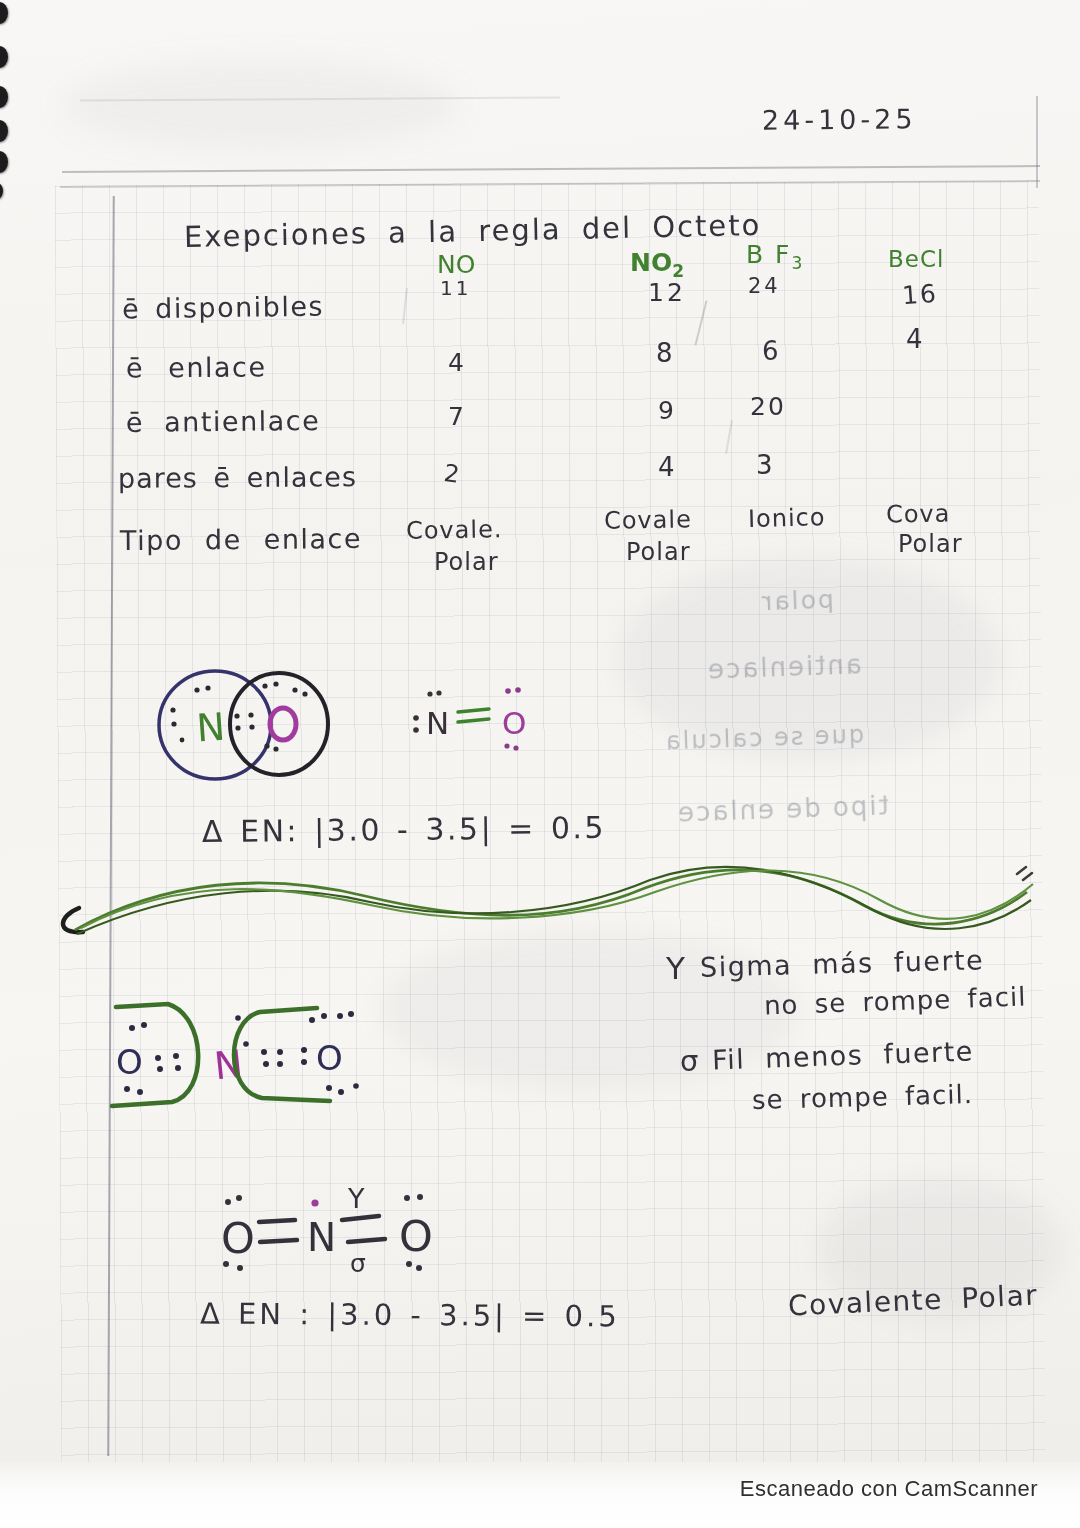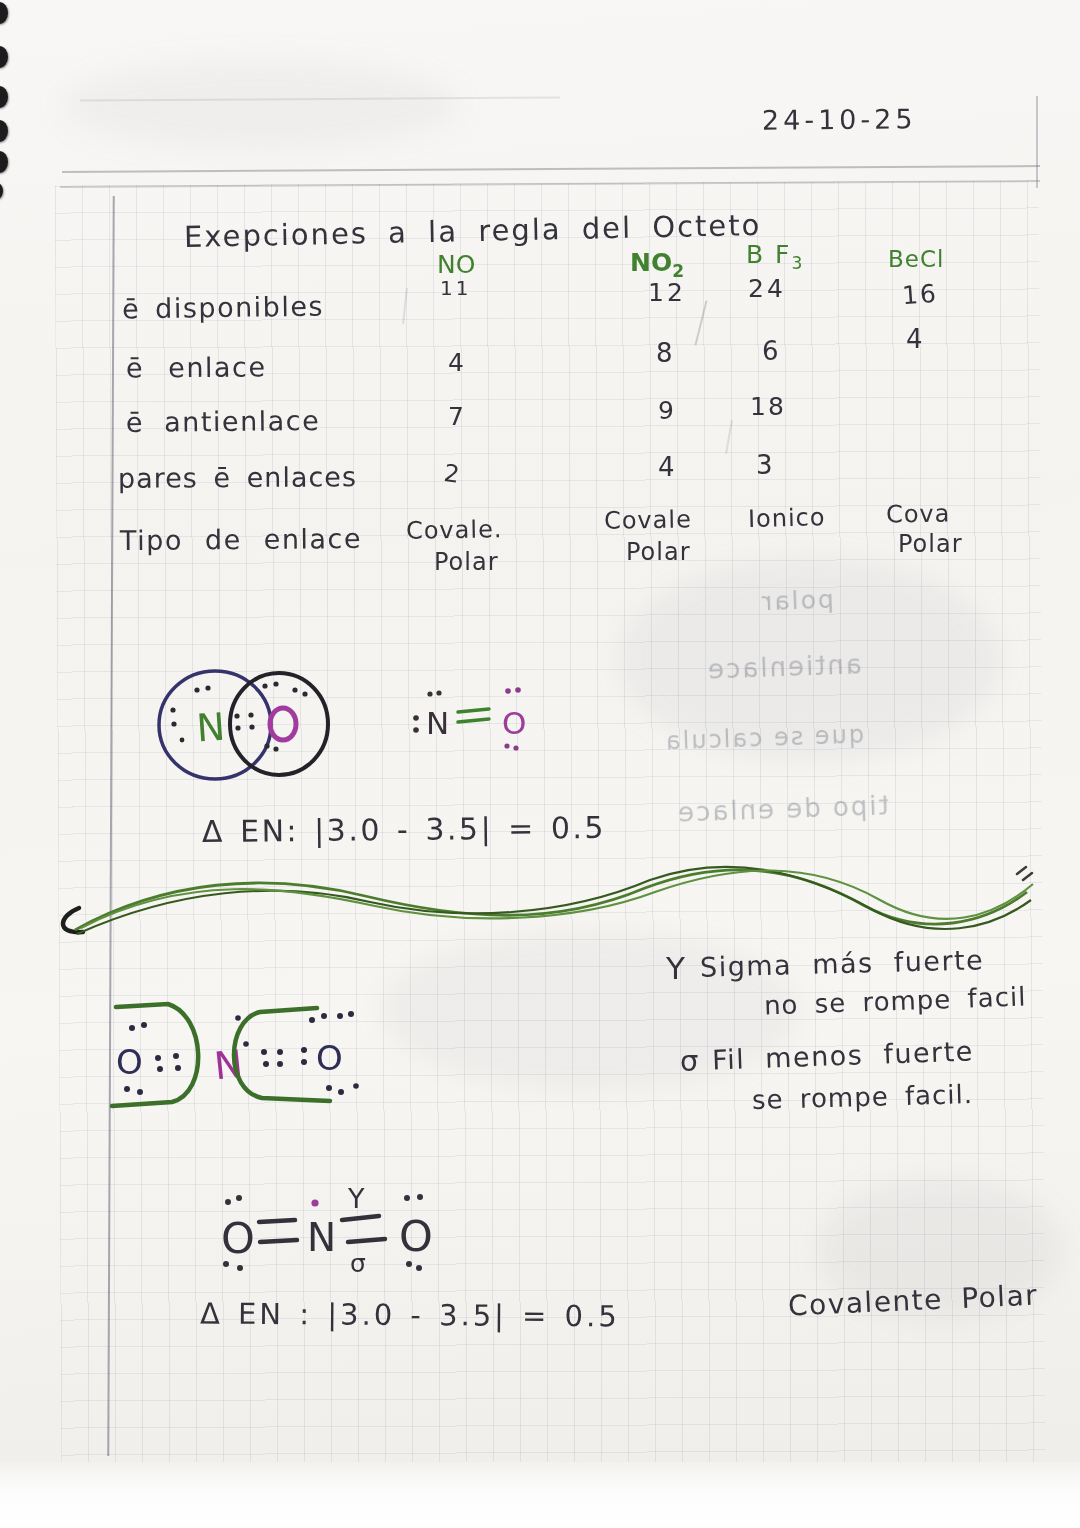--- a/index.html
+++ b/index.html
@@ -70,31 +70,31 @@
   </span>
 
   <span class="abs hw" style="left:122px;top:292px;font-size:27px;letter-spacing:1.5px;word-spacing:5px;transform:rotate(-0.8deg);">ē disponibles</span>
   <span class="abs hw" style="left:126px;top:352px;font-size:27px;letter-spacing:1.5px;word-spacing:14px;transform:rotate(-0.5deg);">ē enlace</span>
   <span class="abs hw" style="left:126px;top:406px;font-size:27px;letter-spacing:1.5px;word-spacing:10px;transform:rotate(-0.6deg);">ē antienlace</span>
   <span class="abs hw" style="left:118px;top:462px;font-size:27px;letter-spacing:1px;word-spacing:6px;transform:rotate(-0.4deg);">pares ē enlaces</span>
   <span class="abs hw" style="left:120px;top:524px;font-size:27px;letter-spacing:1.5px;word-spacing:12px;transform:rotate(-0.5deg);">Tipo de enlace</span>
 
   <span class="abs hw" style="left:440px;top:276px;font-size:20px;letter-spacing:3px;">11</span>
   <span class="abs hw" style="left:648px;top:278px;font-size:25px;letter-spacing:3px;">12</span>
-  <span class="abs hw" style="left:748px;top:274px;font-size:25px;letter-spacing:3px;">24</span>
+  <span class="abs hw" style="left:748px;top:274px;font-size:21px;letter-spacing:3px;">24</span>
   <span class="abs hw" style="left:902px;top:280px;font-size:25px;letter-spacing:2px;transform:rotate(-4deg);">16</span>
 
   <span class="abs hw" style="left:448px;top:348px;font-size:25px;">4</span>
   <span class="abs hw" style="left:656px;top:338px;font-size:26px;">8</span>
   <span class="abs hw" style="left:762px;top:336px;font-size:26px;">6</span>
   <span class="abs hw" style="left:906px;top:324px;font-size:26px;">4</span>
 
   <span class="abs hw" style="left:448px;top:402px;font-size:25px;">7</span>
   <span class="abs hw" style="left:658px;top:396px;font-size:25px;">9</span>
-  <span class="abs hw" style="left:750px;top:392px;font-size:25px;letter-spacing:2px;">18</span>
+  <span class="abs hw" style="left:750px;top:392px;font-size:25px;letter-spacing:2px;">20</span>
 
   <span class="abs hw" style="left:444px;top:460px;font-size:24px;transform:rotate(8deg);">2</span>
   <span class="abs hw" style="left:658px;top:452px;font-size:26px;">4</span>
   <span class="abs hw" style="left:756px;top:450px;font-size:26px;">3</span>
 
   <span class="abs hw" style="left:406px;top:516px;font-size:24px;letter-spacing:1px;transform:rotate(-1deg);">Covale.</span>
   <span class="abs hw" style="left:434px;top:548px;font-size:24px;letter-spacing:1px;">Polar</span>
   <span class="abs hw" style="left:604px;top:506px;font-size:24px;letter-spacing:1px;transform:rotate(-1deg);">Covale</span>
   <span class="abs hw" style="left:626px;top:538px;font-size:24px;letter-spacing:1px;">Polar</span>
   <span class="abs hw" style="left:748px;top:504px;font-size:24px;letter-spacing:1px;transform:rotate(-1.5deg);">Ionico</span>
@@ -226,14 +226,15 @@
         <circle cx="205" cy="17" r="3"></circle>
       <circle cx="194" cy="84" r="3"></circle>
         <circle cx="204" cy="88" r="3"></circle>
     </g>
   </svg>
 
   <span class="abs hw" style="left:200px;top:1298px;font-size:29px;letter-spacing:3px;word-spacing:3px;transform:rotate(0.4deg);">Δ EN : |3.0 - 3.5| = 0.5</span>
   <span class="abs hw" style="left:788px;top:1284px;font-size:28px;letter-spacing:1.5px;word-spacing:8px;transform:rotate(-2.5deg);">Covalente Polar</span>
 
   <div class="abs footer-strip"></div>
+  <span id="camscanner" class="abs">Escaneado con CamScanner</span>
 
 </div>
 
 </body></html>

